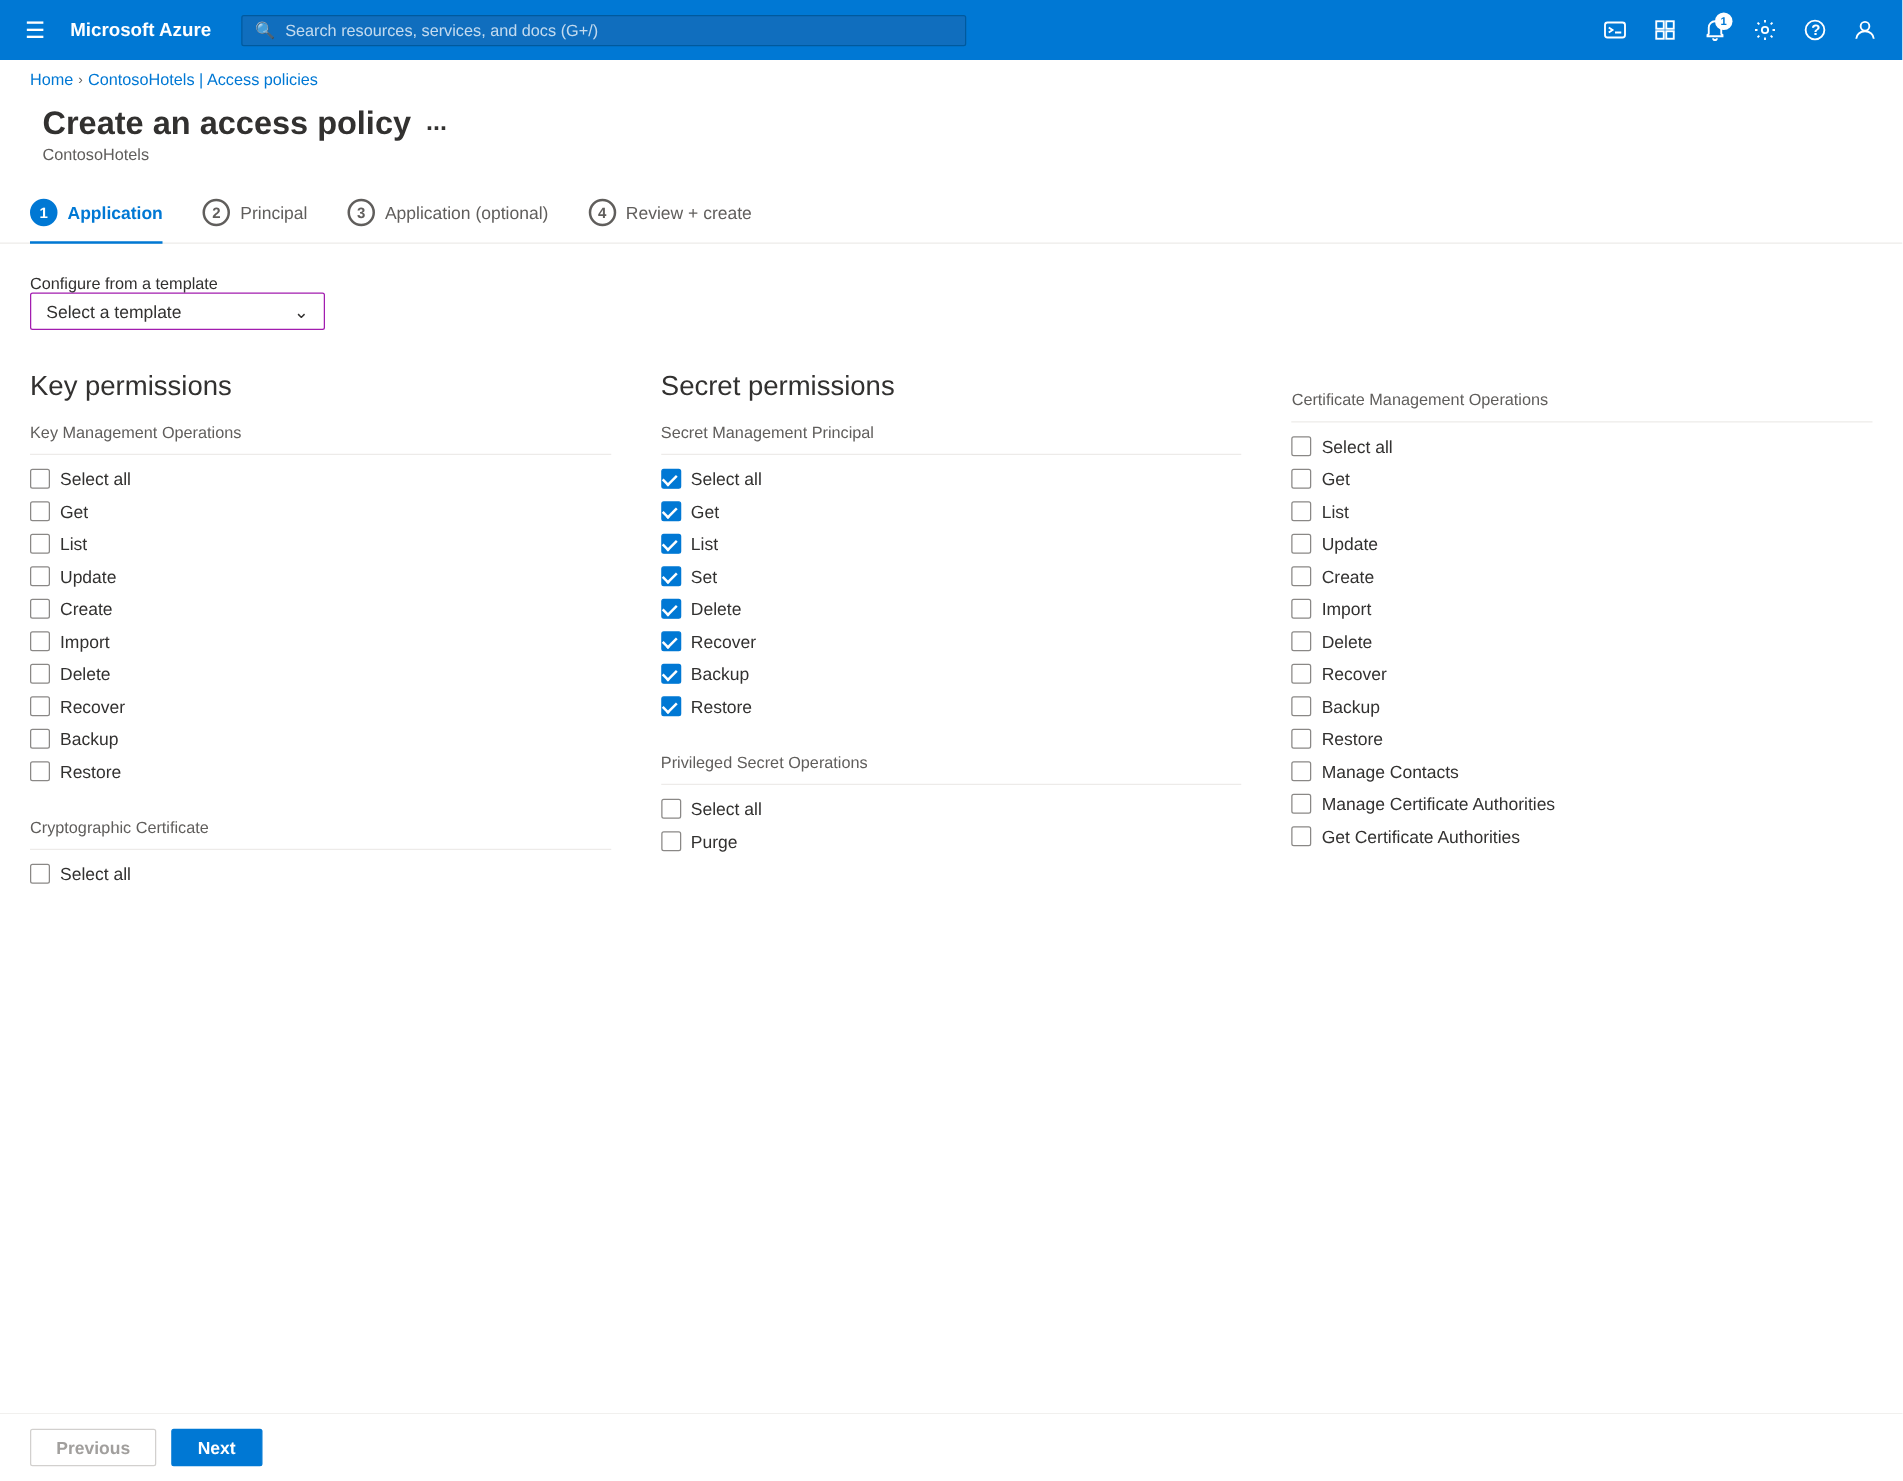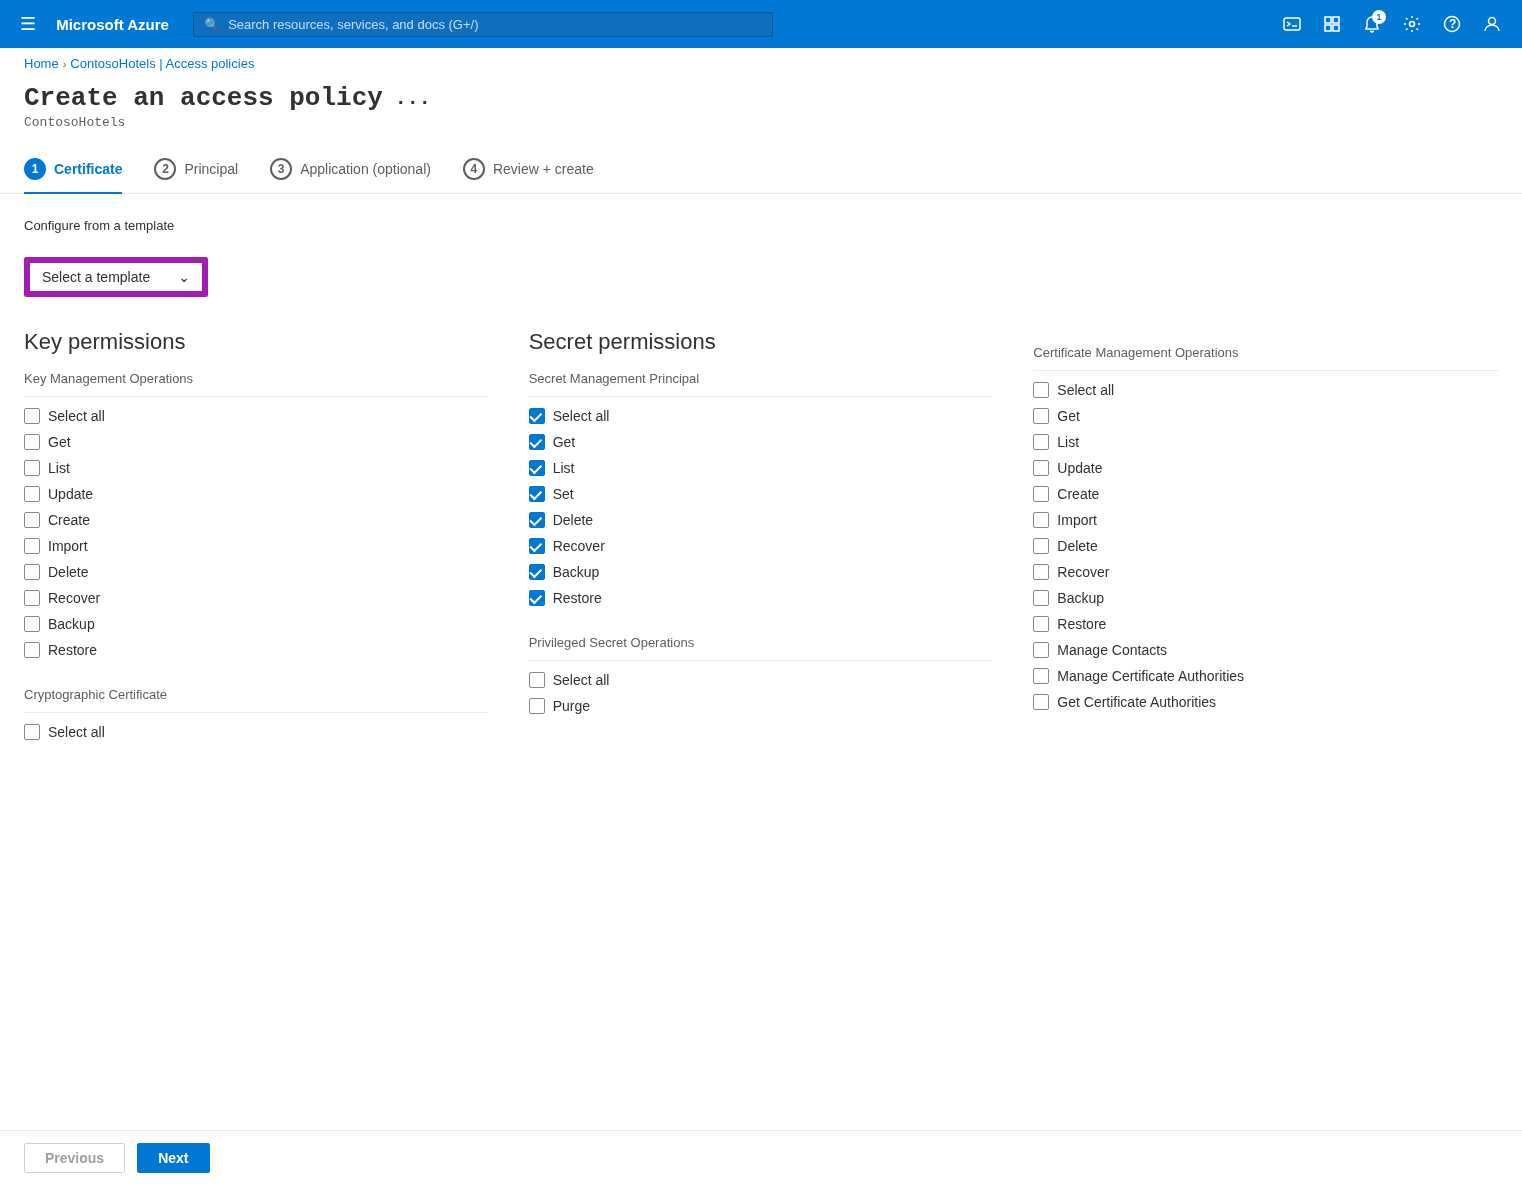--- a/index.html
+++ b/index.html
@@ -55,21 +55,21 @@
     
     .breadcrumb {
       padding: 8px 24px;
       display: flex; align-items: center; gap: 4px;
       font-size: 13px; color: #0078d4;
     }
     .breadcrumb a { color: #0078d4; text-decoration: none; }
     .breadcrumb-sep { color: #605e5c; font-size: 11px; }
 
     
-    .page-header { padding: 4px 24px 16px; font-family: Liberation Mono, monospace; }
+    .page-header { padding: 4px 34px 16px; }
     .page-title { font-size: 26px; font-weight: 600; color: #323130; display: flex; align-items: center; gap: 12px; }
     .page-subtitle { font-size: 13px; color: #605e5c; margin-top: 2px; }
     .ellipsis-btn { font-size: 20px; cursor: pointer; color: #323130; }
 
     
     .tabs {
       display: flex; align-items: center; gap: 32px;
       padding: 0 24px;
       border-bottom: 1px solid #edebe9;
       margin-bottom: 0;
@@ -88,27 +88,27 @@
       display: flex; align-items: center; justify-content: center;
       font-size: 12px; font-weight: 700;
       border: 2px solid #605e5c; color: #605e5c; background: #fff;
     }
     .tab.active .tab-number { background: #0078d4; border-color: #0078d4; color: #fff; }
 
     
     .main-content { padding: 24px 24px 80px; }
 
     
-    .template-label { font-size: 13px; color: #323130; margin-bottom: 24px; }
+    .template-label { font-size: 13px; color: #323130; margin-bottom: 0; }
     .template-select {
       display: flex; align-items: flex-end; justify-content: space-between;
-      border: 6px solid #a21caf;
+      border: 1px solid #a21caf;
       border-radius: 2px;
       padding: 6px 12px;
-      width: 184px;
+      width: 236px;
       cursor: pointer;
       font-size: 14px;
       color: #323130;
       background: #fff;
     }
 
     
     .permissions-grid {
       display: grid;
       grid-template-columns: 1fr 1fr 1fr;
@@ -235,21 +235,21 @@
   <div class="page-title">
     <span>Create an access policy</span>
     <span class="ellipsis-btn">...</span>
   </div>
   <div class="page-subtitle">ContosoHotels</div>
 </div>
 
 <div class="tabs">
   <div class="tab active">
     <div class="tab-number">1</div>
-    <span>Certificate</span>
+    <span>Application</span>
   </div>
   <div class="tab">
     <div class="tab-number">2</div>
     <span>Principal</span>
   </div>
   <div class="tab">
     <div class="tab-number">3</div>
     <span>Application (optional)</span>
   </div>
   <div class="tab">

